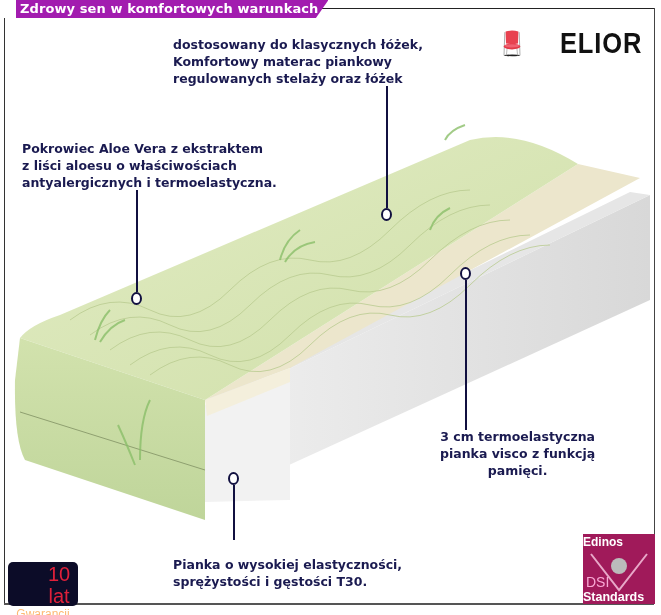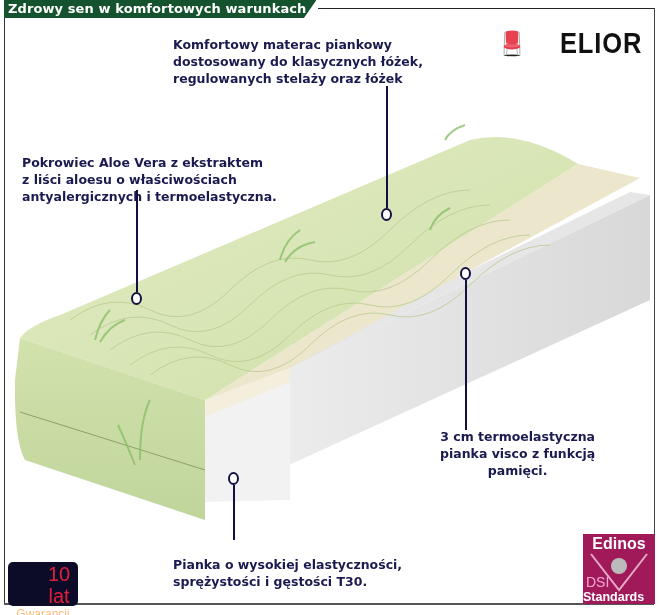--- a/index.html
+++ b/index.html
@@ -1,33 +1,33 @@
 <!DOCTYPE html>
 <html><head>
 <meta charset="utf-8">
 <style>
   html,body{margin:0;padding:0;background:#fff;}
   body{width:661px;height:615px;position:relative;overflow:hidden;font-family:"DejaVu Sans","Liberation Sans",sans-serif;}
   .frame-top{position:absolute;left:318px;top:8px;width:336px;height:0;border-top:1px solid #222;}
   .frame-right{position:absolute;left:654px;top:8px;width:0;height:595px;border-left:1px solid #444;}
   .frame-left{position:absolute;left:4px;top:18px;width:0;height:585px;border-left:1px solid #333;}
   .frame-bottom{position:absolute;left:4px;top:603px;width:650px;height:0;border-top:2px solid #555;}
-  .title-bar{position:absolute;left:4px;top:0;height:18px;padding:0 10px 0 4px;background:#14532d;color:#fff;font-weight:bold;font-size:13px;line-height:18px;letter-spacing:0.1px;
+  .title-bar{position:absolute;left:16px;top:0;height:18px;padding:0 10px 0 4px;background:#a21caf;color:#fff;font-weight:bold;font-size:13px;line-height:18px;letter-spacing:0.1px;
     clip-path:polygon(0 0,100% 0,96% 100%,0 100%);}
   .logo{position:absolute;left:500px;top:10px;width:150px;height:70px;}
   .logo-text{position:absolute;left:560px;top:26px;font-family:"Liberation Sans",sans-serif;font-weight:bold;font-size:30px;color:#111;letter-spacing:1px;transform:scaleX(0.85);transform-origin:left;}
   .callout{position:absolute;color:#1a1a50;font-weight:bold;font-size:12.5px;line-height:17px;}
   .line{position:absolute;width:1.5px;background:#111040;}
   .dot{position:absolute;width:7px;height:9px;border:2.5px solid #111040;border-radius:50%;background:#fff;}
   .mattress{position:absolute;left:0;top:120px;width:661px;height:420px;}
   .warranty{position:absolute;left:8px;top:562px;width:70px;height:44px;background:#0c0c28;border-radius:5px;text-align:center;}
   .warranty .years{color:#e0203a;font-family:"Liberation Sans",sans-serif;font-size:20px;line-height:22px;padding-top:1px;padding-left:32px;}
   .warranty .sub{color:#fdba74;font-family:"Liberation Sans",sans-serif;font-size:12px;line-height:14px;}
   .edinos{position:absolute;left:583px;top:534px;width:72px;height:70px;background:#a01a5a;color:#fff;font-family:"Liberation Sans",sans-serif;}
-  .edinos .t{position:absolute;left:0;top:1px;width:100%;text-align:center;font-weight:bold;font-size:16px;}
+  .edinos .t{position:absolute;left:0;top:1px;width:100%;text-align:left;font-weight:bold;font-size:12px;}
   .edinos .b{position:absolute;left:0;bottom:0;width:100%;text-align:left;font-weight:bold;font-size:12.5px;}
   .edinos .dsi{position:absolute;left:3px;top:40px;font-size:14px;color:#f9a8d4;}
   .edinos .num{position:absolute;right:3px;top:40px;font-size:14px;color:#e8a8c8;margin-top:40px;}
 </style>
 </head>
 <body>
 
 <div>
   <div class="frame-top"></div>
   <div class="frame-right"></div>
@@ -96,28 +96,28 @@
       <path d="M285,142 Q295,125 315,122"></path>
     <path d="M445,20 Q450,10 465,5"></path>
       <path d="M430,110 Q435,95 450,88"></path>
     <path d="M140,340 Q140,300 150,280"></path>
       <path d="M135,345 Q125,320 118,305"></path>
   </g>
 
 </svg>
 
 <div class="callout" style="left:173px;top:36px;">
+  <div>dostosowany do klasycznych łóżek,</div>
   <div>Komfortowy materac piankowy</div>
-  <div>dostosowany do klasycznych łóżek,</div>
   <div>regulowanych stelaży oraz łóżek</div>
 </div>
 <div class="line" style="left:386px;top:86px;height:122px;"></div>
 <div class="dot" style="left:381px;top:208px;"></div>
 
-<div class="callout" style="left:22px;top:140px;margin-top:14px;">
+<div class="callout" style="left:22px;top:140px;">
   <div>Pokrowiec Aloe Vera z ekstraktem</div>
   <div>z liści aloesu o właściwościach</div>
   <div>antyalergicznych i termoelastyczna.</div>
 </div>
 <div class="line" style="left:136px;top:190px;height:102px;"></div>
 <div class="dot" style="left:131px;top:292px;"></div>
 
 <div class="line" style="left:465px;top:280px;height:150px;"></div>
 <div class="dot" style="left:460px;top:267px;"></div>
 <div class="callout" style="left:440px;top:428px;text-align:center;">

